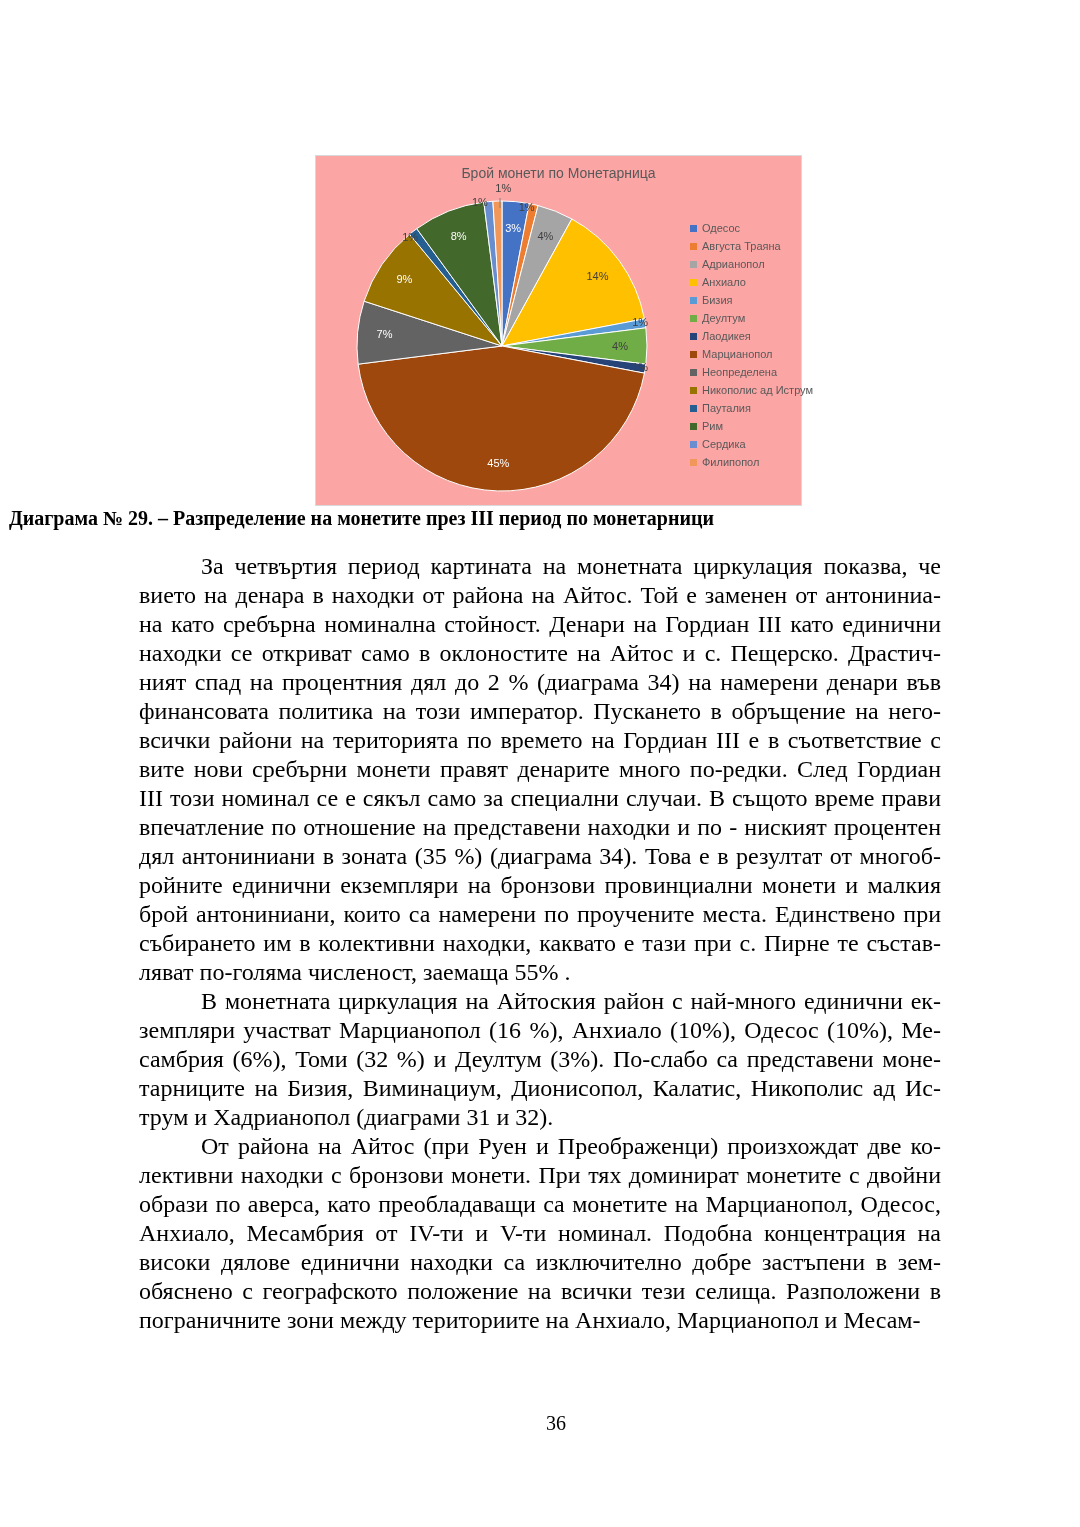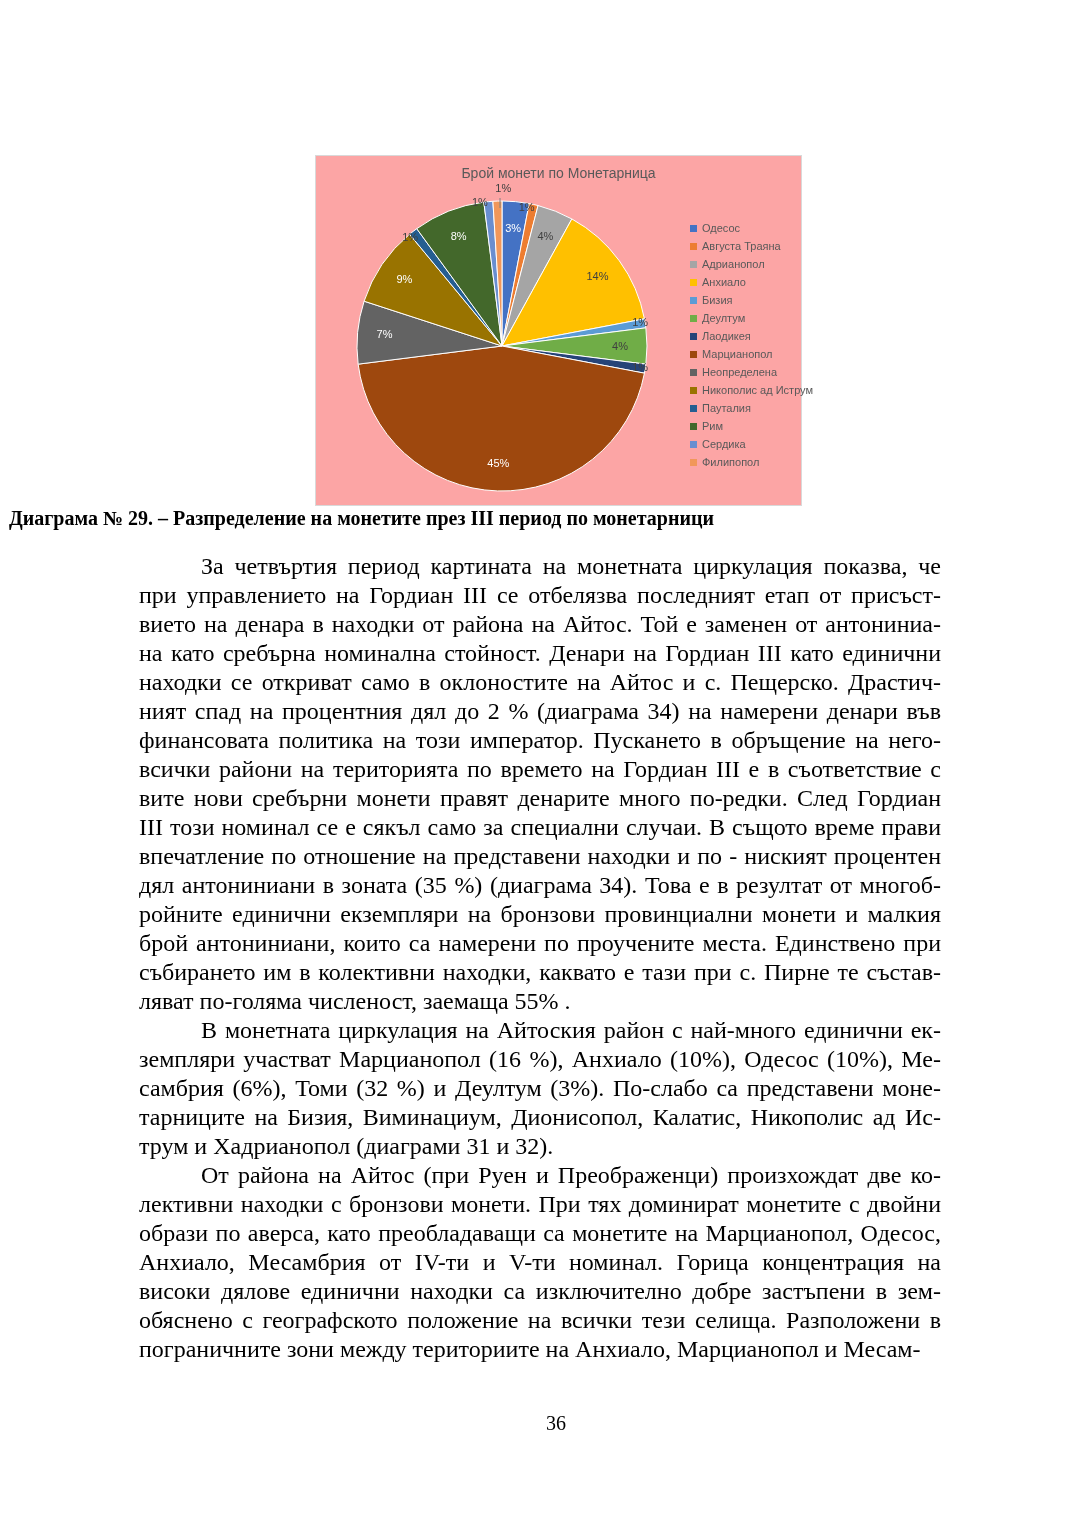--- a/index.html
+++ b/index.html
@@ -138,21 +138,20 @@
         <span class="legend-swatch" style="background: rgb(241, 151, 90);"></span>
         <span class="legend-label">Филипопол</span>
       </div>
     </div>
 </div>
 
 <div class="caption">Диаграма № 29. – Разпределение на монетите през III период по монетарници</div>
 
 <div id="body-text" class="body-text">
     <div class="line first">За четвъртия период картината на монетната циркулация показва, че</div>
-    <div class="line">при управлението на Гордиан III се отбелязва последният етап от присъст-</div>
     <div class="line">вието на денара в находки от района на Айтос. Той е заменен от антониниа-</div>
     <div class="line">на като сребърна номинална стойност. Денари на Гордиан III като единични</div>
     <div class="line">находки се откриват само в оклоностите на Айтос и с. Пещерско. Драстич-</div>
     <div class="line">ният спад на процентния дял до 2 % (диаграма 34) на намерени денари във</div>
     <div class="line">финансовата политика на този император. Пускането в обръщение на него-</div>
     <div class="line">всички райони на територията по времето на Гордиан III е в съответствие с</div>
     <div class="line">вите нови сребърни монети правят денарите много по-редки. След Гордиан</div>
     <div class="line">III този номинал се е сякъл само за специални случаи. В същото време прави</div>
     <div class="line">впечатление по отношение на представени находки и по - ниският процентен</div>
     <div class="line">дял антониниани в зоната (35 %) (диаграма 34). Това е в резултат от многоб-</div>
@@ -161,19 +160,19 @@
     <div class="line">събирането им в колективни находки, каквато е тази при с. Пирне те състав-</div>
     <div class="line last">ляват по-голяма численост, заемаща 55% .</div>
     <div class="line first">В монетната циркулация на Айтоския район с най-много единични ек-</div>
     <div class="line">земпляри участват Марцианопол (16 %), Анхиало (10%), Одесос (10%), Ме-</div>
     <div class="line">самбрия (6%), Томи (32 %) и Деултум (3%). По-слабо са представени моне-</div>
     <div class="line">тарниците на Бизия, Виминациум, Дионисопол, Калатис, Никополис ад Ис-</div>
     <div class="line last">трум и Хадрианопол (диаграми 31 и 32).</div>
     <div class="line first">От района на Айтос (при Руен и Преображенци) произхождат две ко-</div>
     <div class="line">лективни находки с бронзови монети. При тях доминират монетите с двойни</div>
     <div class="line">образи по аверса, като преобладаващи са монетите на Марцианопол, Одесос,</div>
-    <div class="line">Анхиало, Месамбрия от IV-ти и V-ти номинал. Горица концентрация на</div>
+    <div class="line">Анхиало, Месамбрия от IV-ти и V-ти номинал. Подобна концентрация на</div>
     <div class="line">високи дялове единични находки са изключително добре застъпени в зем-</div>
     <div class="line">обяснено с географското положение на всички тези селища. Разположени в</div>
     <div class="line last">пограничните зони между териториите на Анхиало, Марцианопол и Месам-</div>
   </div>
 
 <div class="page-number">36</div>
 
 </body></html>

